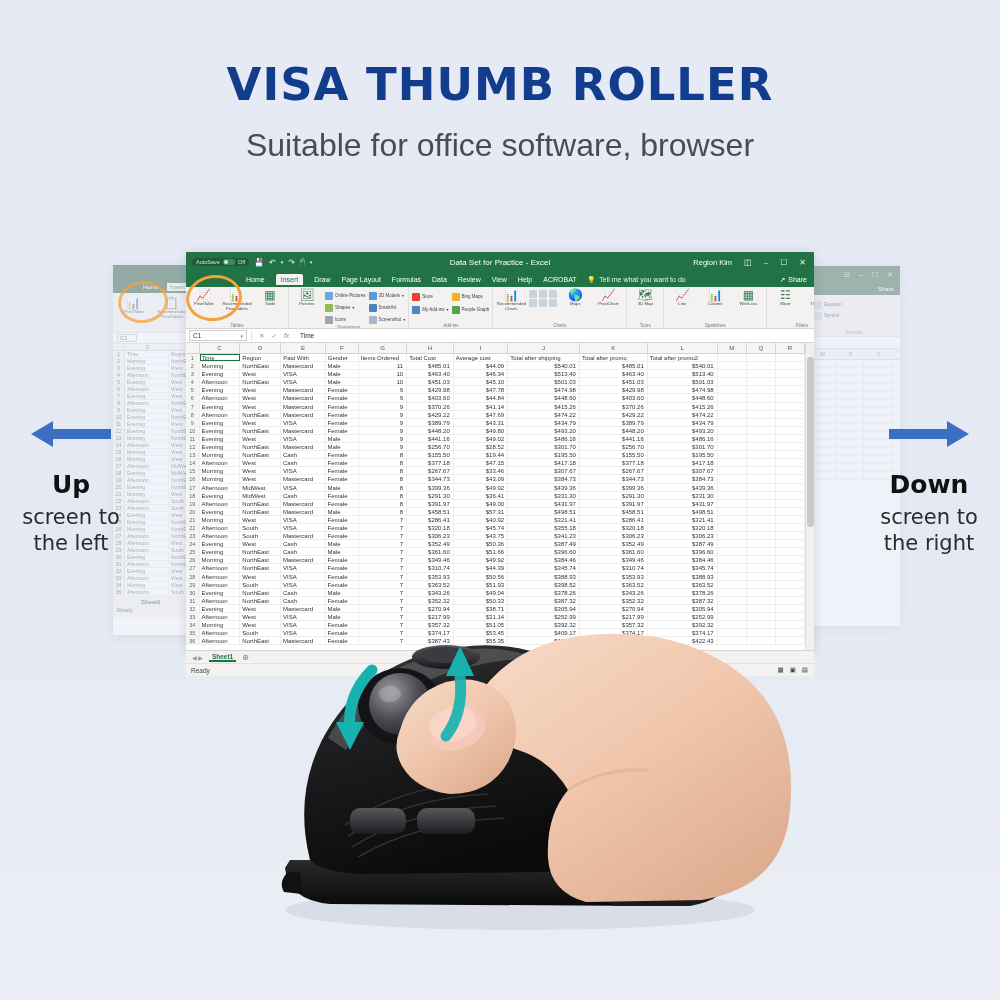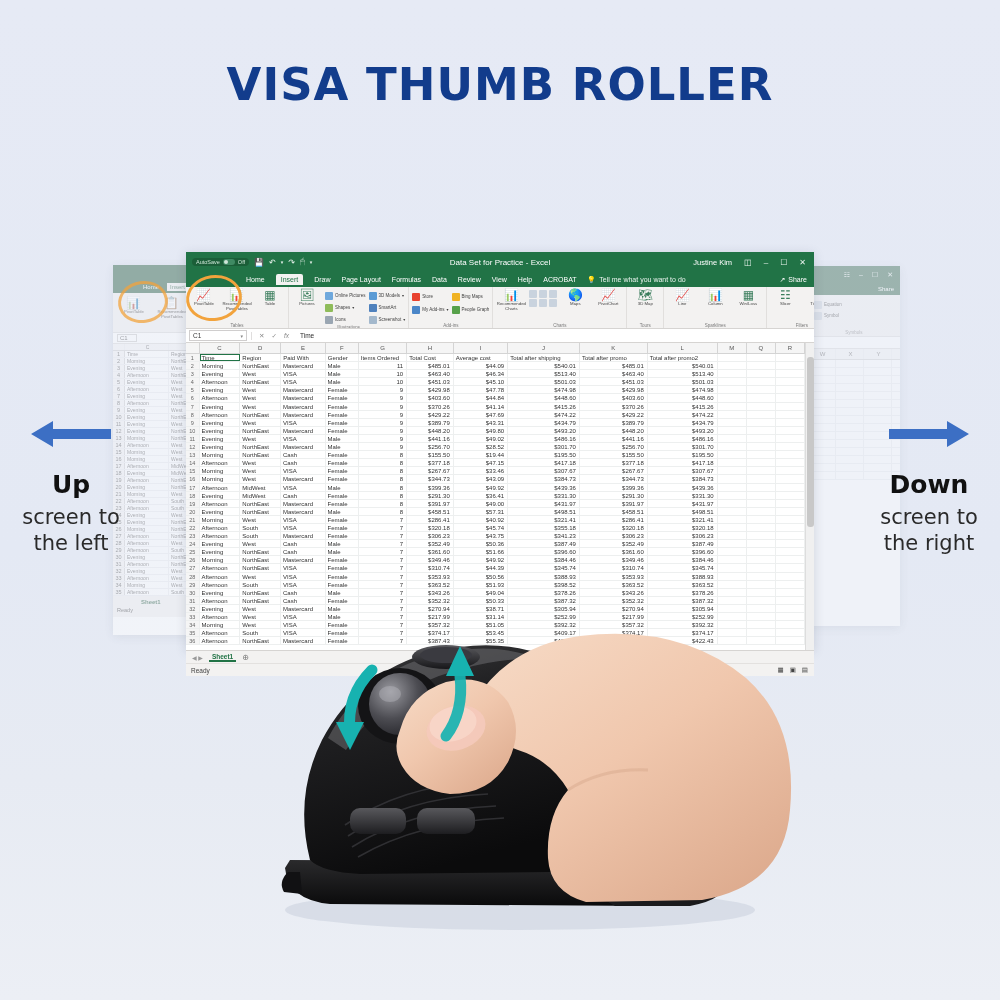--- a/index.html
+++ b/index.html
@@ -120,20 +120,21 @@
   #oring-ghost { left:118px; top:281px; width:50px; height:42px; transform:rotate(-8deg); z-index:6; opacity:.75;}
 
   
   #mouse-area { position:absolute; left:250px; top:610px; width:560px; height:340px; }
 </style>
 </head>
 <body>
 
 <div id="header">
   <h1 id="title">VISA THUMB ROLLER</h1>
+  <p id="subtitle">Suitable for office software, browser</p>
 </div>
 
 <div class="xlwin" id="ghost-left">
   <div style="height:16px;background:#217346;display:flex;align-items:center;justify-content:flex-end;gap:6px;padding-right:6px;color:#d9ece2;font-size:6px;">
     <span>💾</span>
     <span>↶</span>
   </div>
   <div style="height:12px;background:#217346;display:flex;align-items:center;gap:8px;padding-left:30px;color:#fff;font-size:6px;">
     <span>Home</span>
     <span style="background:#f3f2f1;color:#217346;padding:1px 3px;">Insert</span>
@@ -494,21 +495,21 @@
       </span>
       <span class="qat-ico">💾</span>
       <span class="qat-ico">↶</span>
       <span class="qat-ico" style="font-size:5px;">▾</span>
       <span class="qat-ico">↷</span>
       <span class="qat-ico">🖱</span>
       <span class="qat-ico" style="font-size:5px;">▾</span>
     </div>
     <div class="xl-doctitle">Data Set for Practice  -  Excel</div>
     <div class="xl-rightside">
-      <span>Justine Kim</span>
+      <span>Region Kim</span>
       <span class="winbtn">◫</span>
       <span class="winbtn">–</span>
       <span class="winbtn">☐</span>
       <span class="winbtn">✕</span>
     </div>
   </div>
 
   <div class="xl-tabbar">
     <span class="xl-tab">Home</span>
     <span class="xl-tab active">Insert</span>

